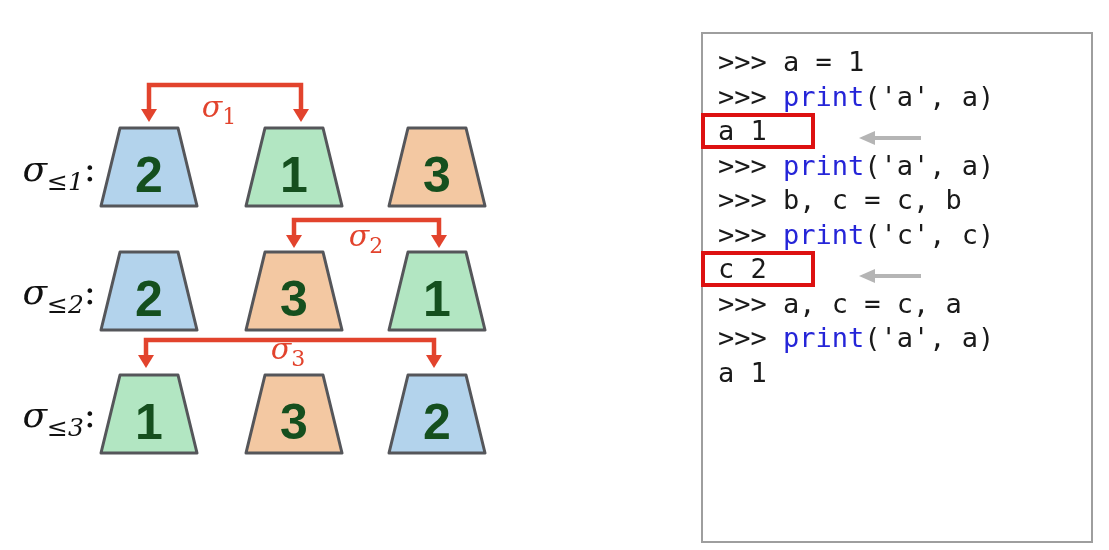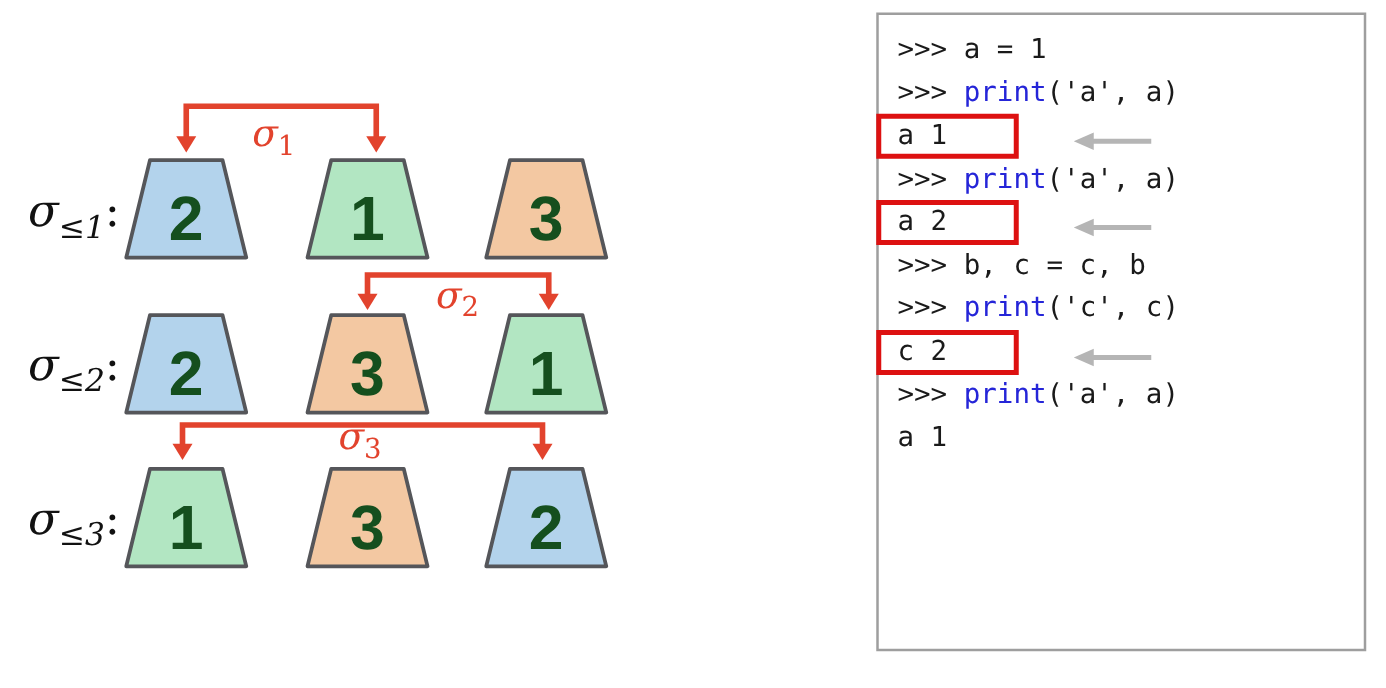--- a/index.html
+++ b/index.html
@@ -11,23 +11,23 @@
   .rowlabel .sub{font-size:25px;}
   .rowlabel .colon{font-style:normal;}
   .num{font-family:"Liberation Sans",sans-serif;font-weight:bold;font-size:50px;fill:var(--numgreen);}
   .swaplabel{font-family:"DejaVu Serif",serif;font-style:italic;font-size:30px;fill:var(--dred);}
   .swaplabel .sub{font-size:22px;font-style:normal;}
   .bracket{stroke:var(--dred);stroke-width:4.5;fill:none;}
   .ahead{fill:var(--dred);}
   .trap{stroke-width:3;stroke-linejoin:round;}
 
   
-  .console{position:absolute;left:701px;top:10px;width:392px;height:511px;box-sizing:border-box;
+  .console{position:absolute;left:701px;top:32px;width:392px;height:511px;box-sizing:border-box;
            border:2px solid var(--cborder);background:#fff;padding:11px 0 0 15px;
-           font-family:"DejaVu Sans Mono",monospace;font-size:22px;color:var(--ctext);}
+           font-family:"DejaVu Sans Mono",monospace;font-size:27px;color:var(--ctext);}
   .cline{position:relative;height:34.5px;line-height:34.5px;white-space:pre;}
   .kw{color:var(--kw);}
   .redbox{position:absolute;left:-17px;top:-1px;width:106px;height:28px;border:4px solid var(--boxred);}
   .arrow{position:absolute;left:139px;top:8px;width:66px;height:20px;}
   .arrow svg line{stroke:var(--garrow);stroke-width:4;}
   .arrow svg polygon{fill:var(--garrow);}
 </style>
 </head>
 <body>
 
@@ -92,26 +92,23 @@
       </g>
     </svg>
   <div id="console" class="console">
       <div class="cline"><span class="seg">&gt;&gt;&gt; a = 1</span></div>
       <div class="cline"><span class="seg">&gt;&gt;&gt; </span><span class="seg kw">print</span><span class="seg">('a', a)</span></div>
       <div class="cline"><span class="redbox"></span><span class="arrow"><svg width="66" height="20" viewBox="0 0 66 20">
             <line x1="64" y1="10" x2="13" y2="10"></line>
             <polygon points="2,10 18,3 18,17"></polygon>
           </svg></span><span class="seg">a 1</span></div>
       <div class="cline"><span class="seg">&gt;&gt;&gt; </span><span class="seg kw">print</span><span class="seg">('a', a)</span></div>
-      <div class="cline"><span class="redbox"></span><span class="arrow"><svg width="66" height="20" viewBox="0 0 66 20">
-            <line x1="64" y1="10" x2="13" y2="10"></line>
-            <polygon points="2,10 18,3 18,17"></polygon>
-          </svg></span><span class="seg">a 2</span></div>
       <div class="cline"><span class="seg">&gt;&gt;&gt; b, c = c, b</span></div>
       <div class="cline"><span class="seg">&gt;&gt;&gt; </span><span class="seg kw">print</span><span class="seg">('c', c)</span></div>
       <div class="cline"><span class="redbox"></span><span class="arrow"><svg width="66" height="20" viewBox="0 0 66 20">
             <line x1="64" y1="10" x2="13" y2="10"></line>
             <polygon points="2,10 18,3 18,17"></polygon>
           </svg></span><span class="seg">c 2</span></div>
+      <div class="cline"><span class="seg">&gt;&gt;&gt; a, c = c, a</span></div>
       <div class="cline"><span class="seg">&gt;&gt;&gt; </span><span class="seg kw">print</span><span class="seg">('a', a)</span></div>
       <div class="cline"><span class="seg">a 1</span></div>
     </div>
 </div>
 
 </body></html>

